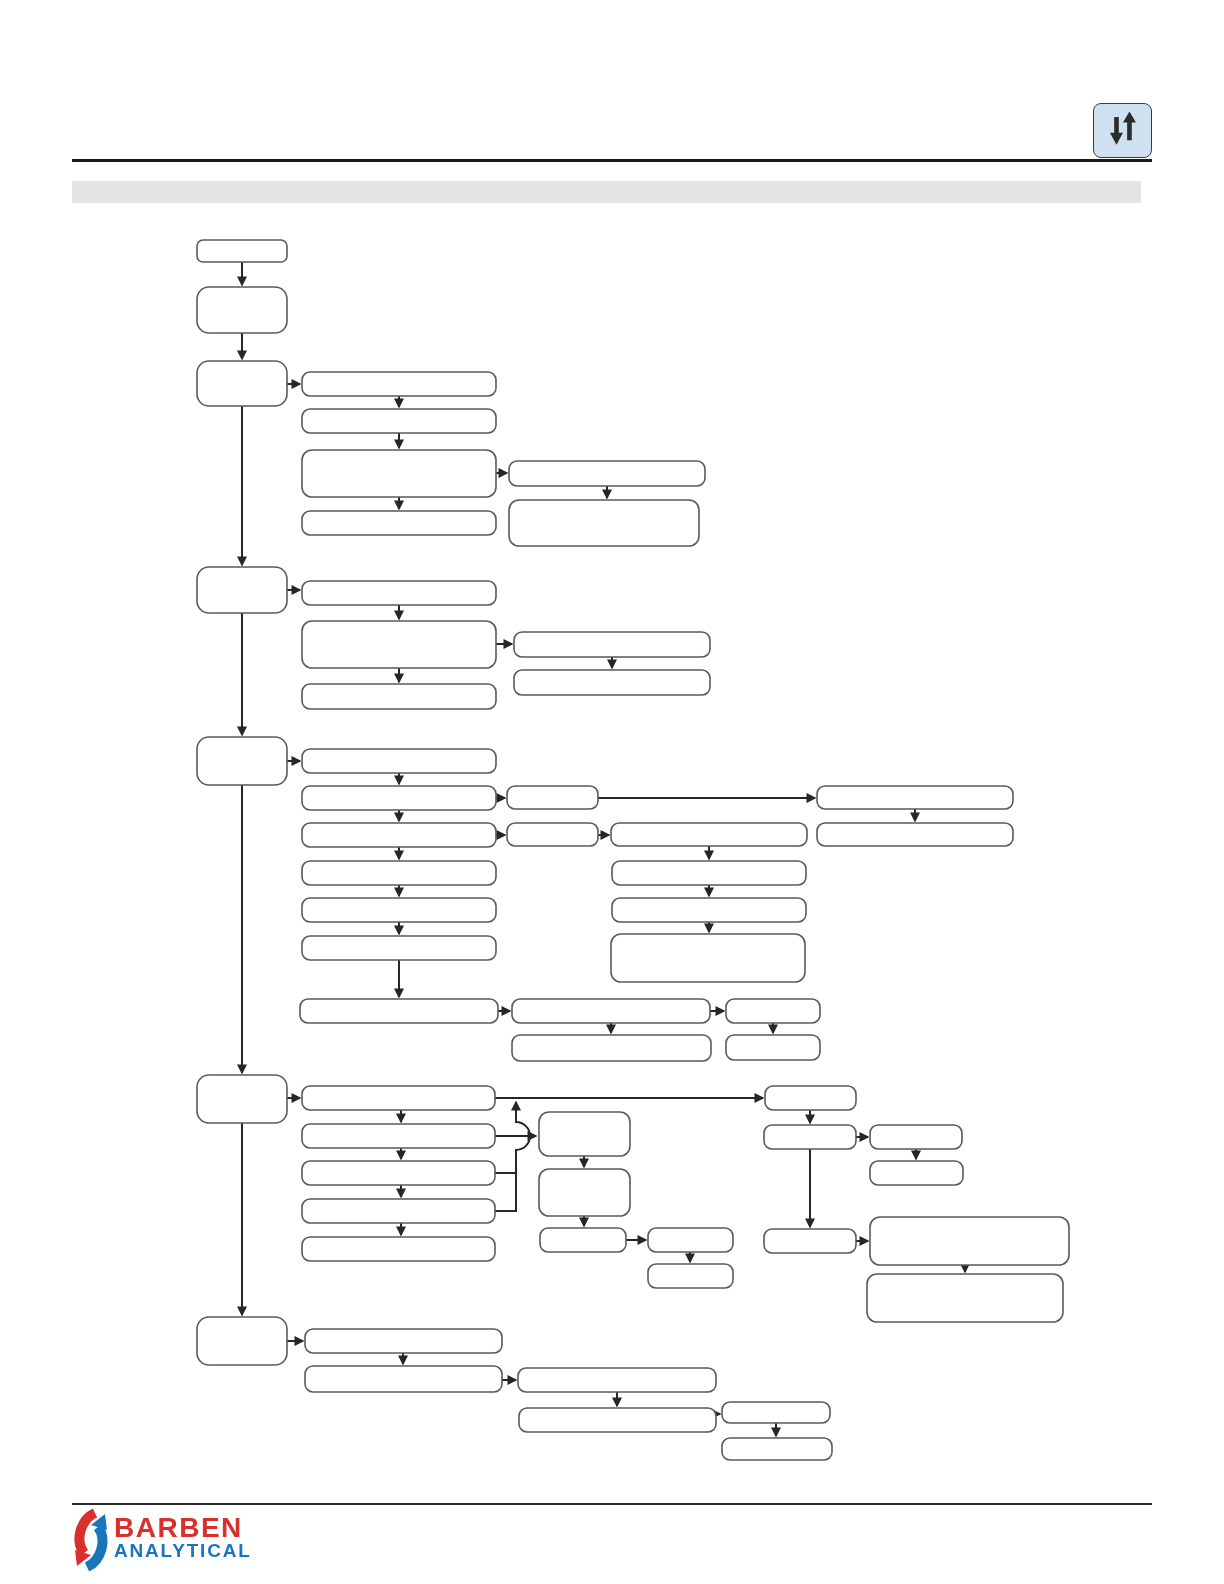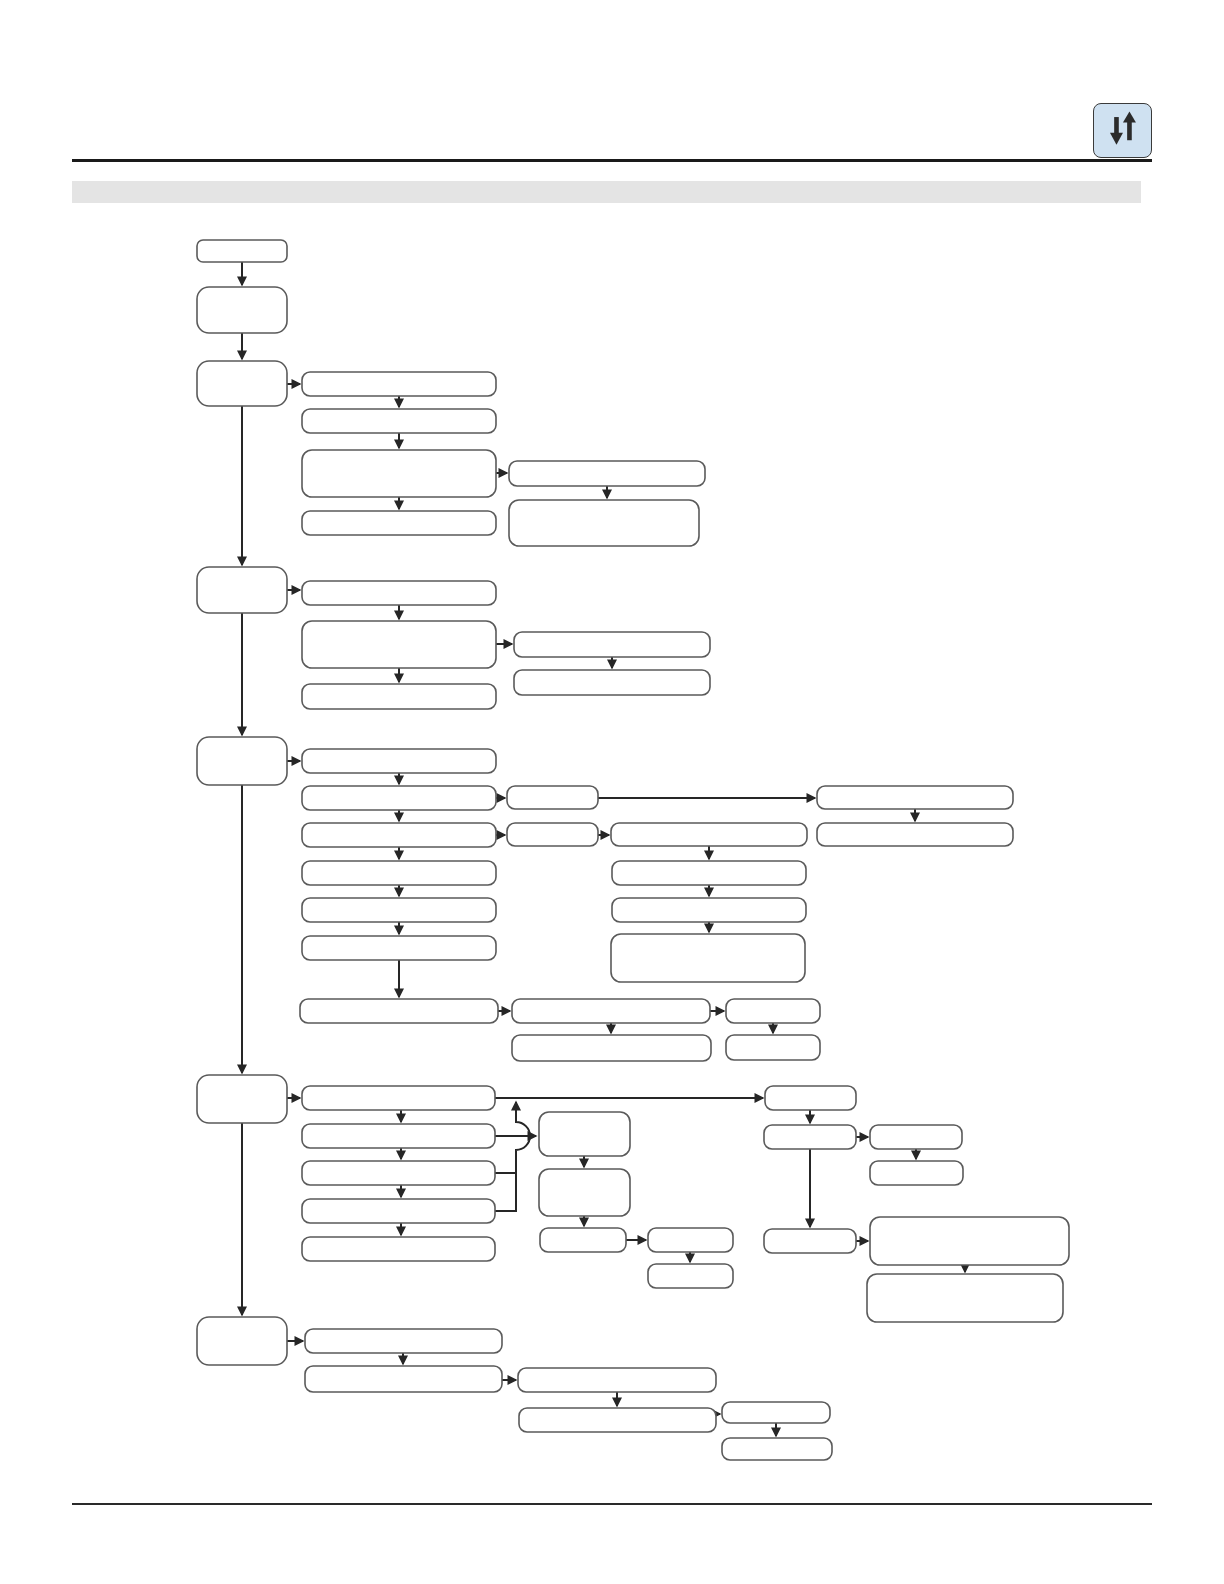--- a/index.html
+++ b/index.html
@@ -164,14 +164,24 @@
       <line x1="23" y1="13" x2="23" y2="32" stroke="#2b2b2b" stroke-width="5"></line>
       <polygon points="16,30 30,30 23,43" fill="#2b2b2b"></polygon>
       <line x1="37" y1="18" x2="37" y2="38" stroke="#2b2b2b" stroke-width="5"></line>
       <polygon points="30,19 44,19 37,7" fill="#2b2b2b"></polygon>
     </svg>
   </div>
   <div id="header-rule"></div>
   <div id="header-bar"></div>
 
   <div id="footer-rule"></div>
+  <div id="logo">
+    <svg id="logo-mark" viewBox="0 0 46 64">
+      <path d="M27,5 C12,12 7,33 16,45" fill="none" stroke="#d9302e" stroke-width="10"></path>
+      <polygon points="7,42 23,47 9,58" fill="#d9302e"></polygon>
+      <path d="M19,59 C34,52 39,31 30,19" fill="none" stroke="#1a75bc" stroke-width="10"></path>
+      <polygon points="39,22 23,17 37,6" fill="#1a75bc"></polygon>
+    </svg>
+    <div id="logo-brand">BARBEN</div>
+    <div id="logo-sub">ANALYTICAL</div>
+  </div>
 
 </div>
 
 </body></html>

